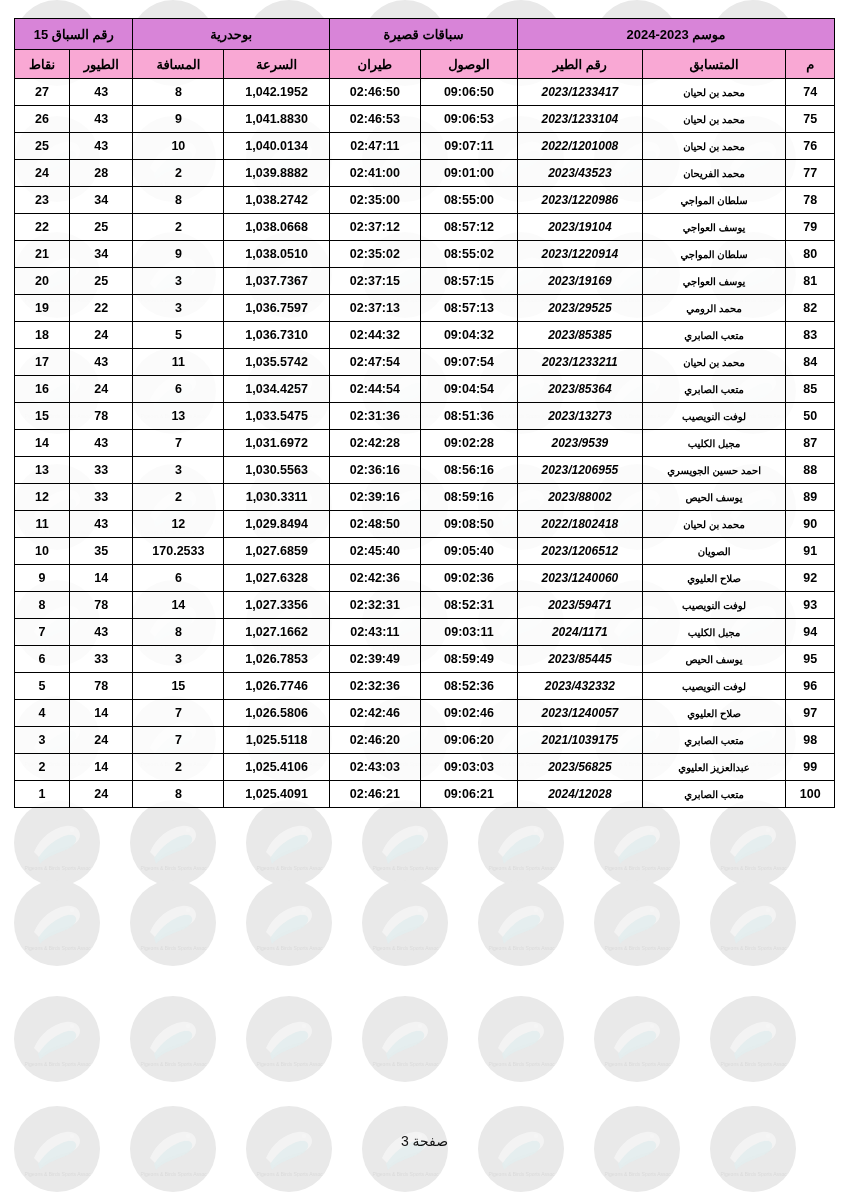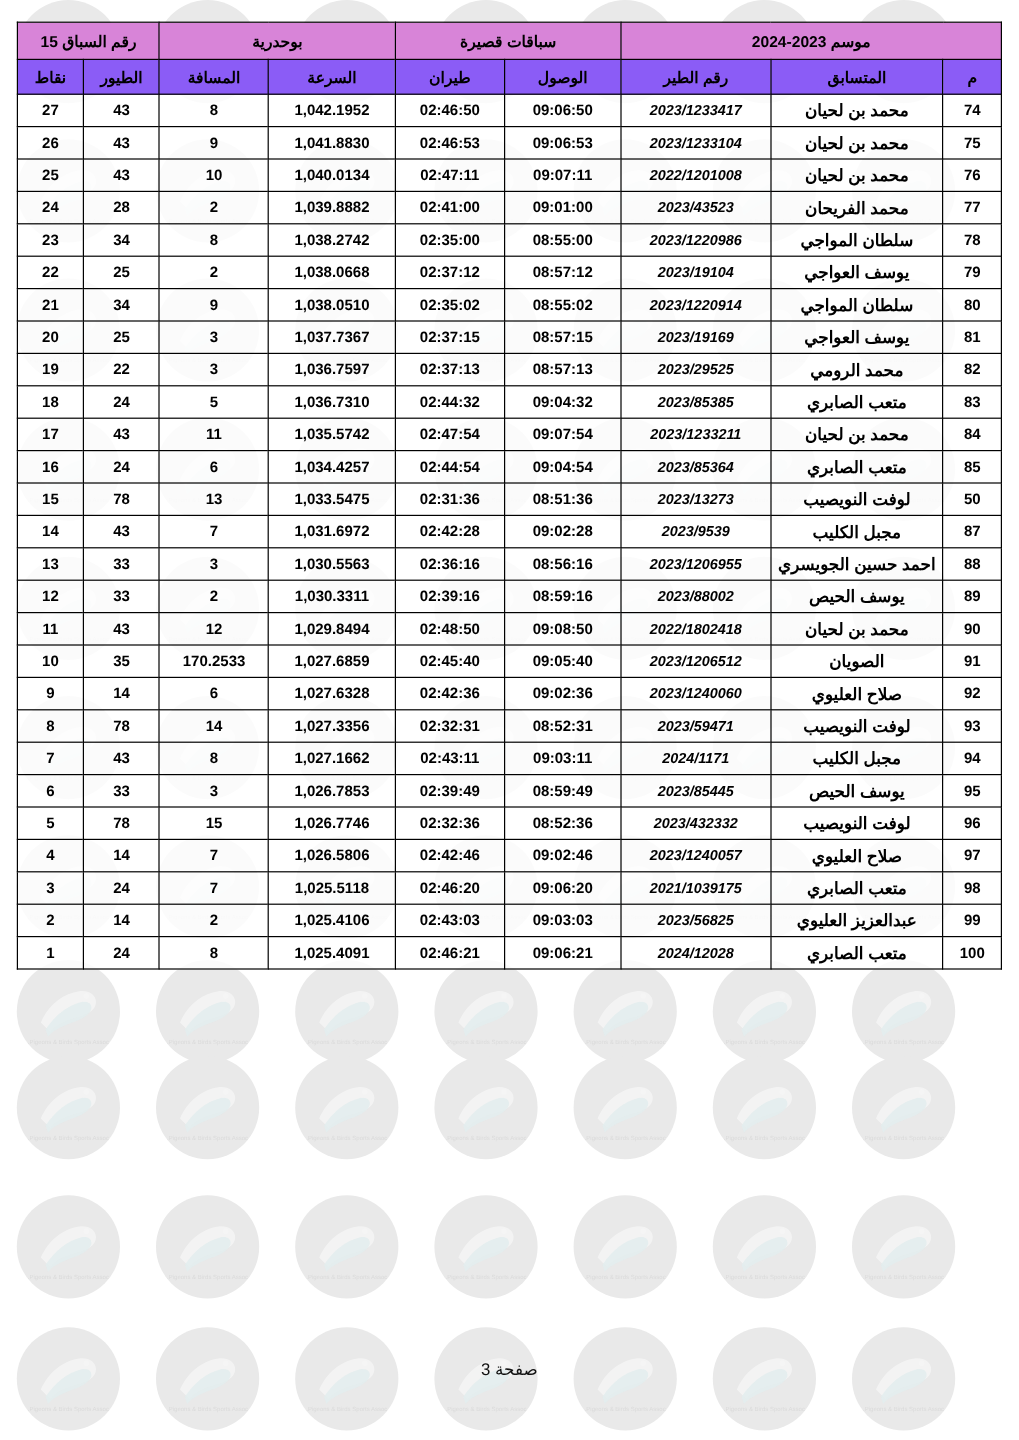--- a/index.html
+++ b/index.html
@@ -65,21 +65,21 @@
   
   thead tr.title-row th {
     background: #d884d8;
     color: #000;
     font-weight: bold;
     font-size: 13px;
     height: 30px;
     border: 1px solid #000;
   }
   thead tr.cols-row th {
-    background: #8b5cf6;
+    background: #f9a8d4;
     color: #000;
     font-weight: bold;
     font-size: 13px;
     height: 28px;
     border: 1px solid #000;
     text-align: center;
   }
 
   
   tbody tr td {
@@ -88,21 +88,21 @@
     color: #000;
   }
   tbody tr td.num-col,
   tbody tr td.points-col,
   tbody tr td.birds-col,
   tbody tr td.dist-col {
     font-weight: bold;
   }
   tbody tr td.name-col {
     font-weight: bold;
-    font-size: 14px;
+    font-size: 10px;
   }
   tbody tr td.ring-col {
     font-weight: bold;
     font-size: 12px;
     direction: ltr;
     font-style: italic;
   }
   tbody tr td.time-col,
   tbody tr td.fly-col,
   tbody tr td.speed-col {

